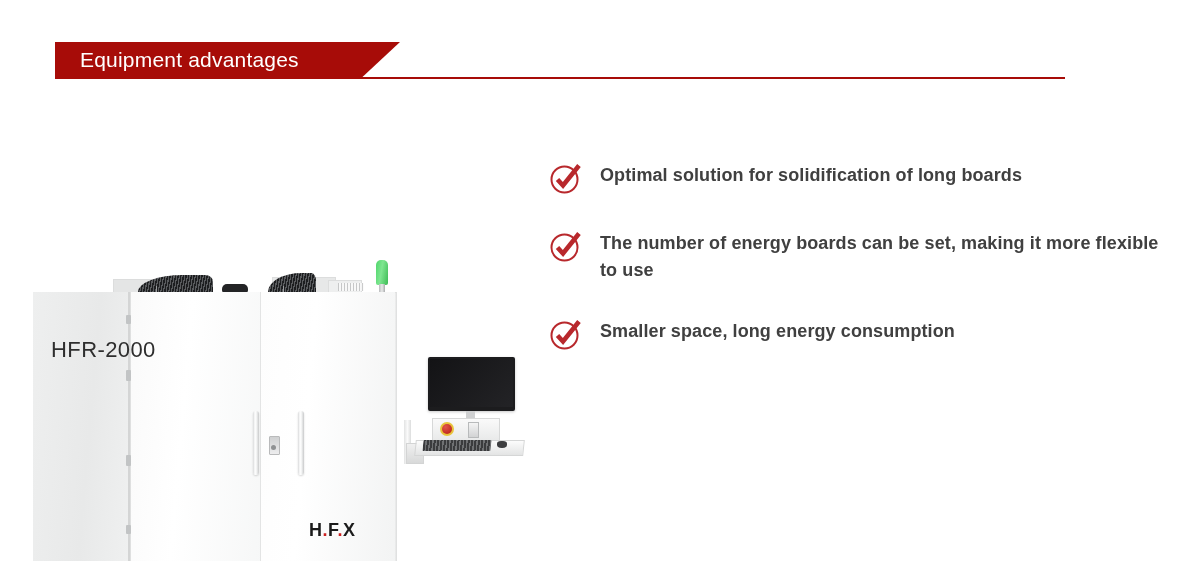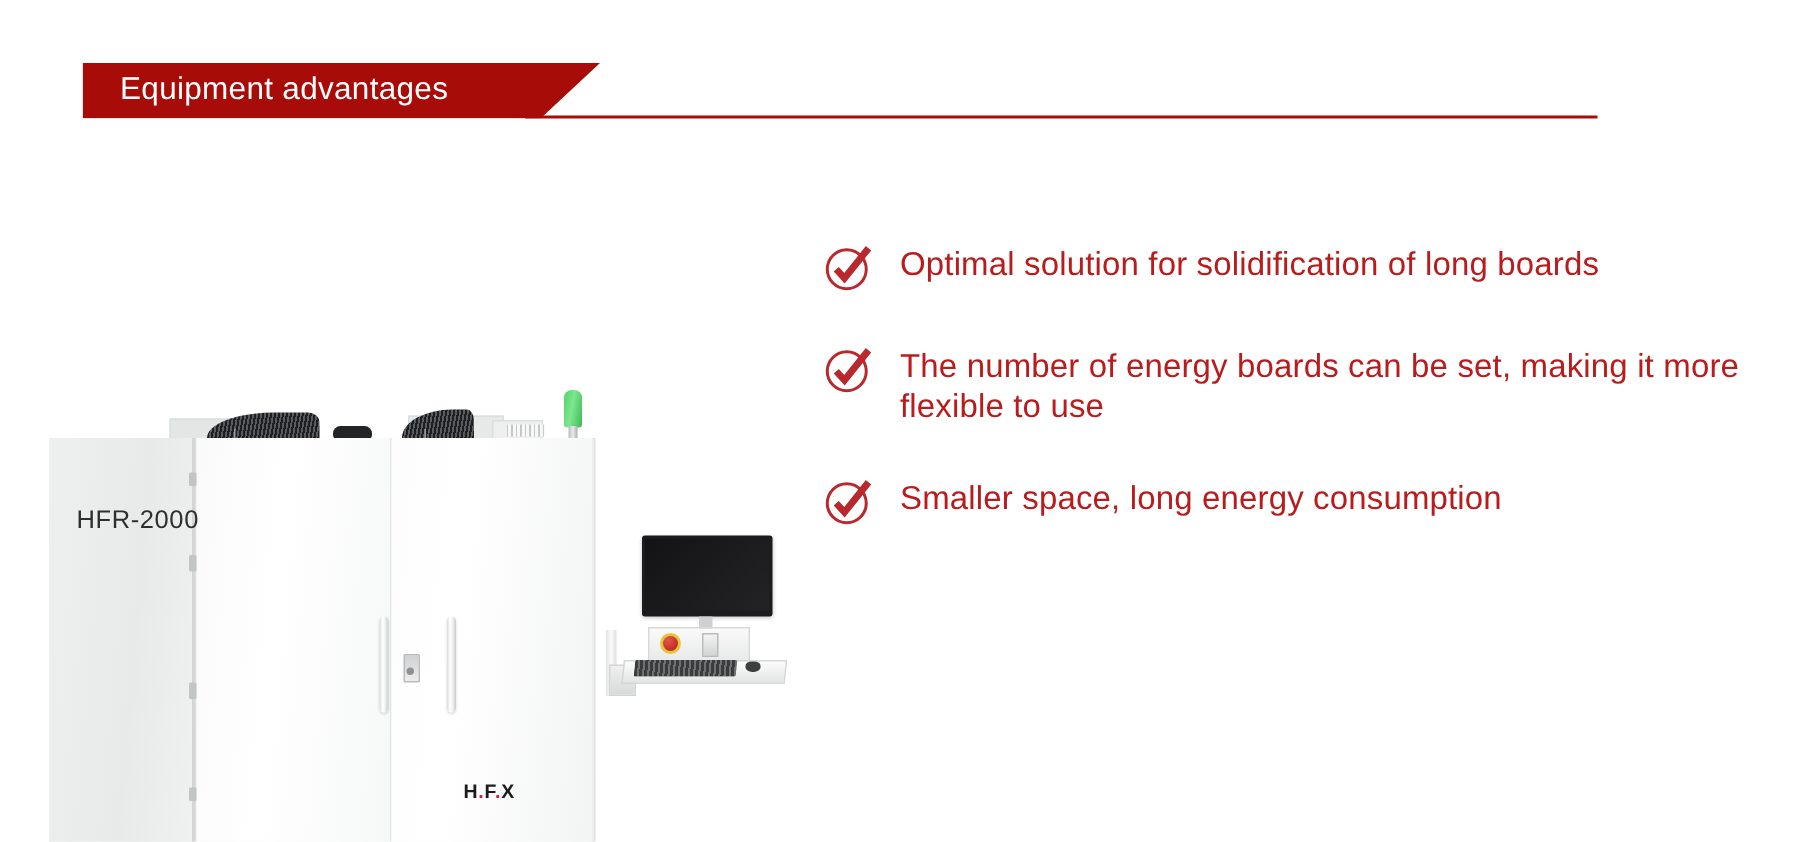--- a/index.html
+++ b/index.html
@@ -171,21 +171,21 @@
   #hinge-1 { top: 195px; height: 9px; }
   #hinge-2 { top: 250px; height: 11px; }
   #hinge-3 { top: 335px; height: 11px; }
   #hinge-4 { top: 405px; height: 9px; }
 
   
   #model-label {
     position: absolute;
     left: 51px; top: 217px;
     color: #2e2e2e;
-    font-size: 17px;
+    font-size: 22px;
     letter-spacing: .4px;
     white-space: nowrap;
   }
 
   
   .door-handle {
     position: absolute;
     width: 6px; height: 64px;
     border-radius: 3px;
     background: linear-gradient(90deg,#d9dadb 0%, #ffffff 35%, #f2f3f3 60%, #c9cacb 100%);
@@ -208,21 +208,21 @@
     left: 1px; top: 8px;
     width: 5px; height: 5px;
     background: #8f9193;
     border-radius: 50%;
   }
 
   
   #brand-logo {
     position: absolute;
     left: 309px; top: 400px;
-    font-size: 13px;
+    font-size: 18px;
     font-weight: 700;
     letter-spacing: .5px;
     color: #1b1b1b;
     white-space: nowrap;
   }
   #brand-logo .dot { color: #cc1f1f; }
 
   
   .foot { position: absolute; }
   #foot-left  { left: 76px;  top: 488px; }
@@ -328,24 +328,24 @@
     align-items: flex-start;
     margin-bottom: 32px;
   }
   .check-icon {
     flex: 0 0 auto;
     width: 36px; height: 36px;
     margin-right: 16px;
     margin-top: 0px;
   }
   .feature-text {
-    color: #b91c1c;
-    font-size: 22px;
+    color: #404040;
+    font-size: 18px;
     line-height: 27px;
-    font-weight: 400;
+    font-weight: 700;
     letter-spacing: .1px;
     max-width: 570px;
     padding-top: 2px;
   }
 </style>
 </head>
 <body>
 
 <div id="header-banner">
   <div id="banner-shape"></div>

